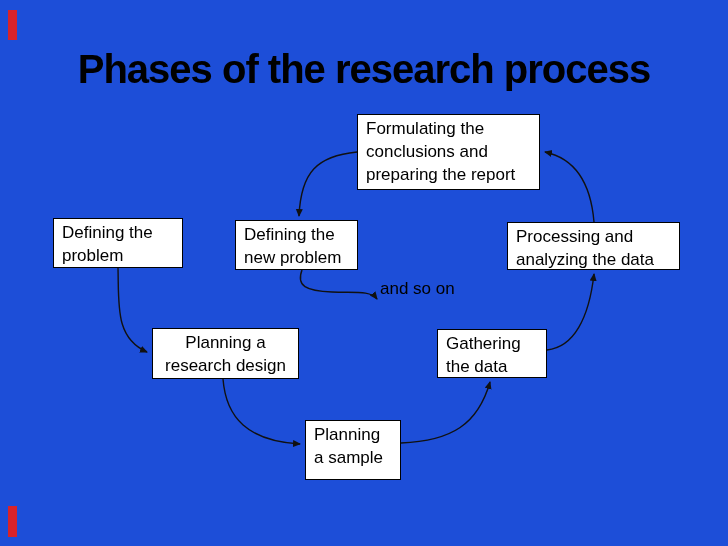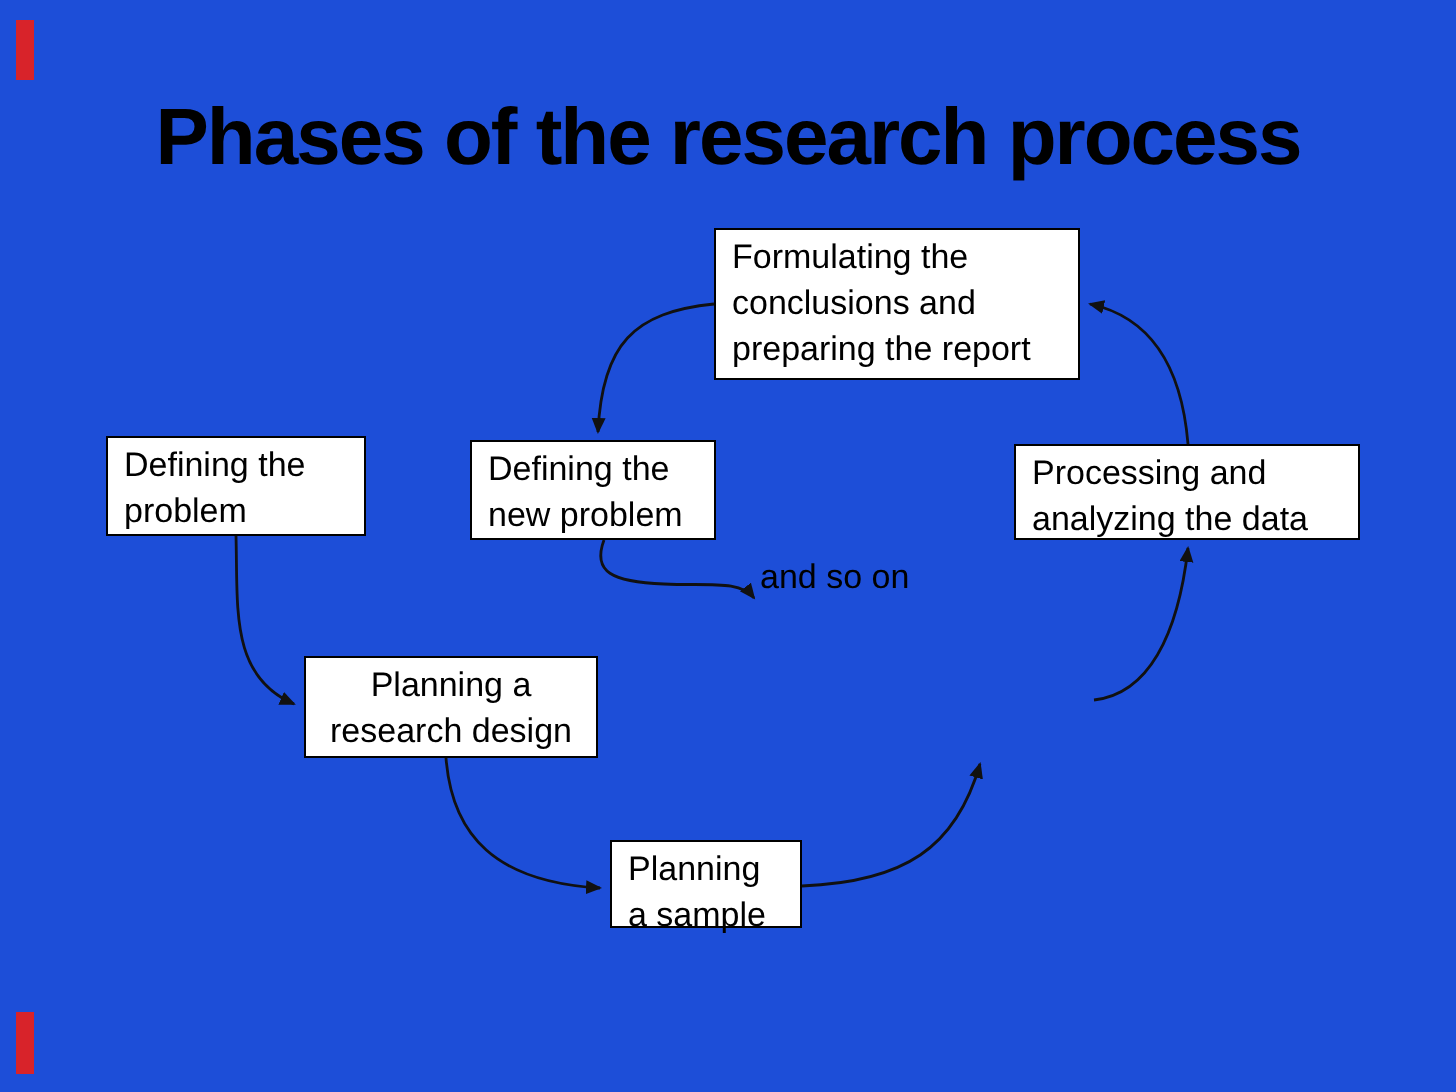--- a/index.html
+++ b/index.html
@@ -19,21 +19,21 @@
     position:absolute;box-sizing:border-box;background:#fff;
     border:1.5px solid #000;padding:2px 8px;
     font-size:17px;line-height:23px;white-space:pre-line;
   }
   .n-formulating{left:357px;top:114px;width:183px;height:76px;}
   .n-defining-problem{left:53px;top:218px;width:130px;height:50px;}
   .n-defining-new-problem{left:235px;top:220px;width:123px;height:50px;}
   .n-processing{left:507px;top:222px;width:173px;height:48px;}
   .n-planning-design{left:152px;top:328px;width:147px;height:51px;text-align:center;}
   .n-gathering{left:437px;top:329px;width:110px;height:49px;}
-  .n-planning-sample{left:305px;top:420px;width:96px;height:44px;}
+  .n-planning-sample{left:305px;top:420px;width:96px;height:60px;}
   .floating-label{
     position:absolute;left:380px;top:279px;font-size:17px;line-height:20px;text-align:center;
   }
   svg.arrows{position:absolute;left:0;top:0;width:728px;height:546px;pointer-events:none;}
   svg.arrows path.arrow{fill:none;stroke:#111;stroke-width:1.4;}
 </style>
 </head>
 <body>
 
 <div class="slide">
@@ -62,18 +62,20 @@
 conclusions and
 preparing the report</div>
   <div class="node n-defining-problem">Defining the
 problem</div>
   <div class="node n-defining-new-problem">Defining the
 new problem</div>
   <div class="node n-processing">Processing and
 analyzing the data</div>
   <div class="node n-planning-design">Planning a
 research design</div>
+  <div class="node n-gathering">Gathering
+the data</div>
   <div class="node n-planning-sample">Planning
 a sample</div>
 
   <div class="floating-label">and so on</div>
 
 </div>
 
 </body></html>

